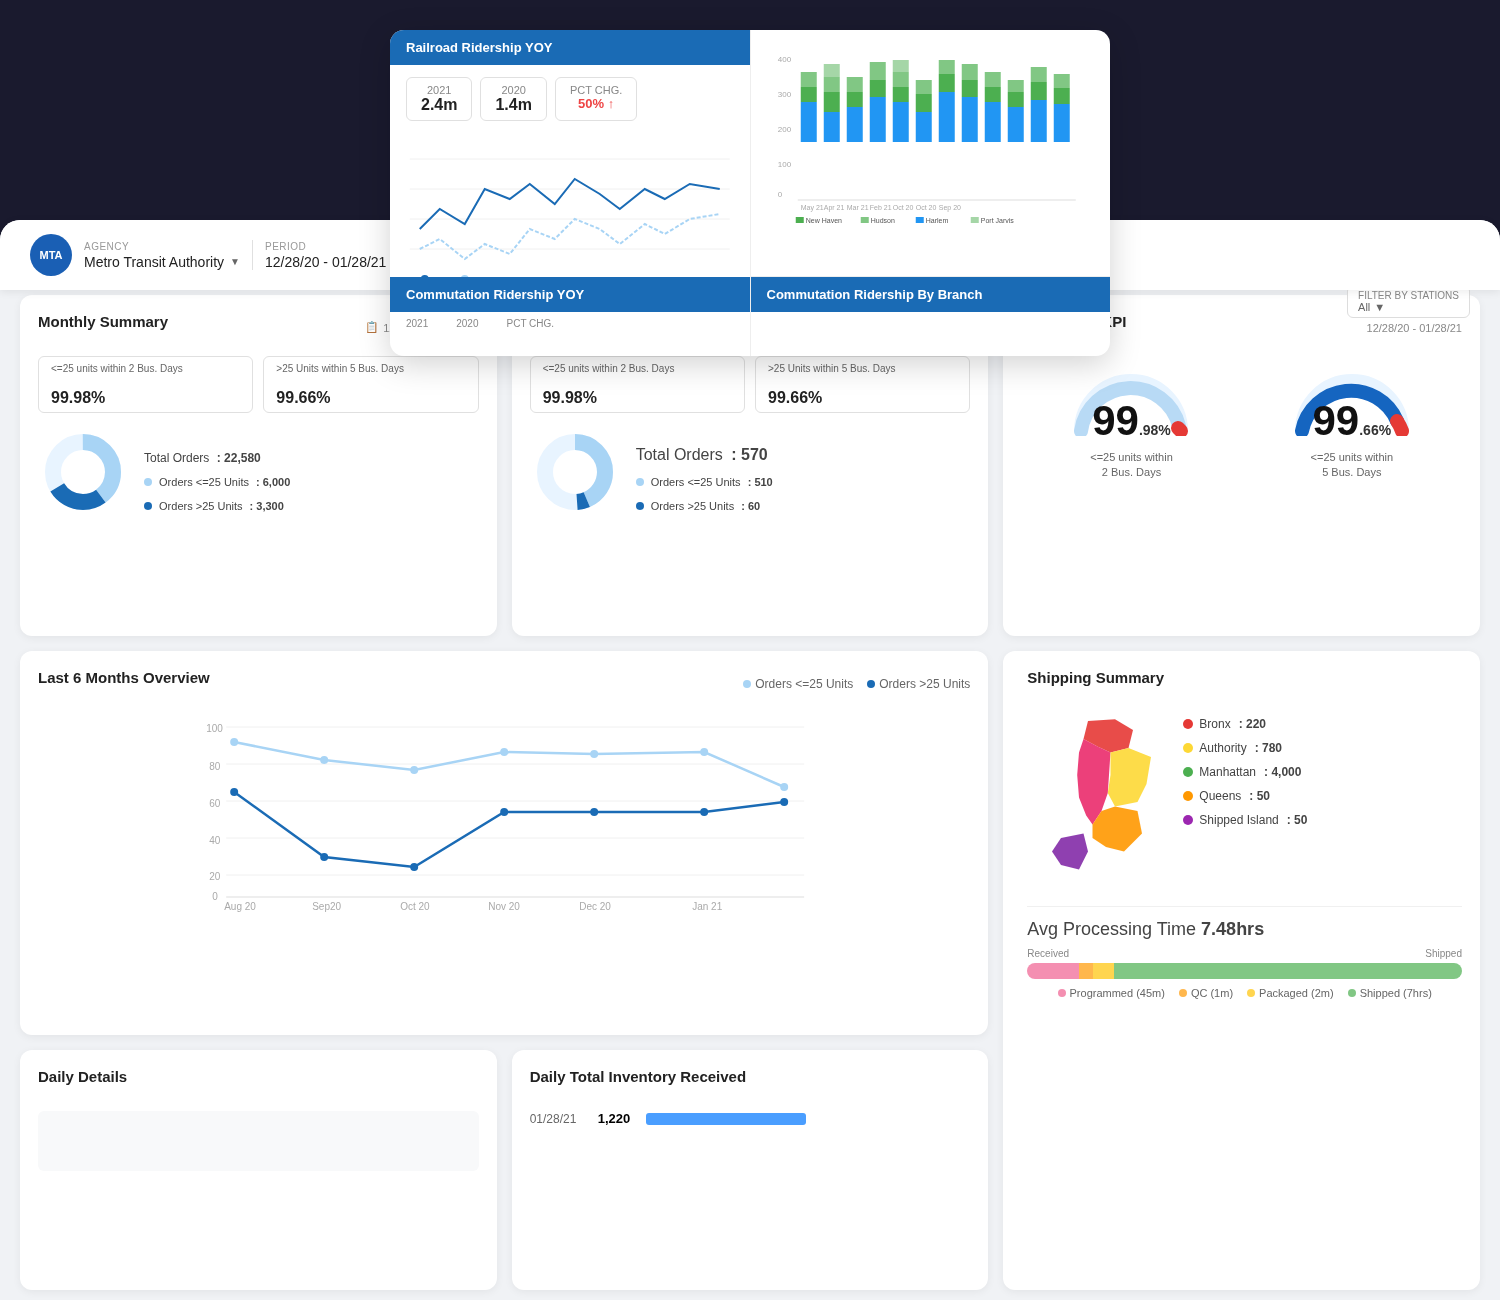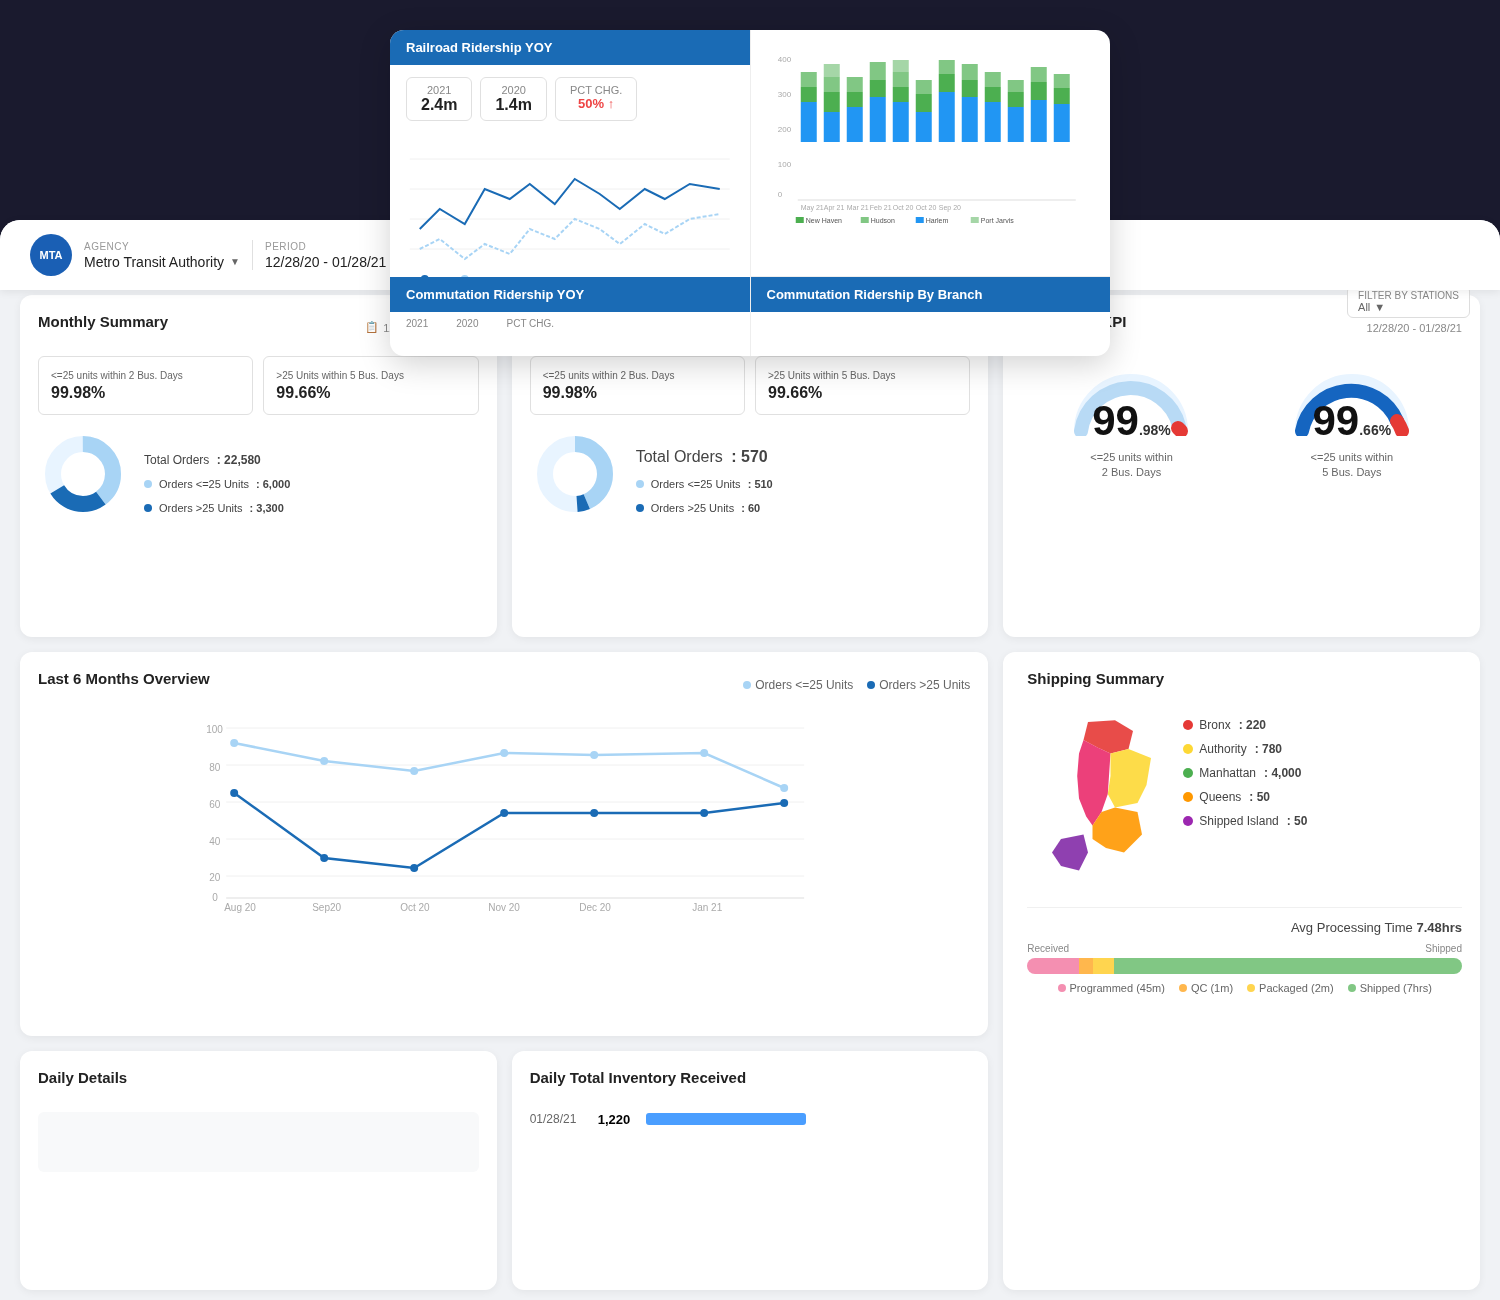--- a/index.html
+++ b/index.html
@@ -133,24 +133,24 @@
     
     .kpi-row {
       display: flex;
       gap: 10px;
       margin-bottom: 14px;
     }
 
     .kpi-box {
       border: 1px solid #e0e0e0;
       border-radius: 6px;
-      padding: 12px 12px;
+      padding: 5px 12px;
       display: flex;
       flex-direction: column;
-      gap: 2px;
+      gap: 14px;
       flex: 1;
     }
 
     .kpi-box-label {
       font-size: 10px;
       color: #666;
       line-height: 1.3;
     }
 
     .kpi-box-value {
@@ -230,23 +230,23 @@
     }
 
     
     .processing-bar-section {
       border-top: 1px solid #f0f0f0;
       padding-top: 12px;
       margin-top: 10px;
     }
 
     .processing-title {
-      font-size: 13px;
+      font-size: 18px;
       color: #444;
-      text-align: right;
+      text-align: left;
       margin-bottom: 8px;
     }
 
     .processing-bar {
       width: 100%;
       height: 16px;
       border-radius: 8px;
       overflow: hidden;
       display: flex;
       margin-bottom: 8px;

